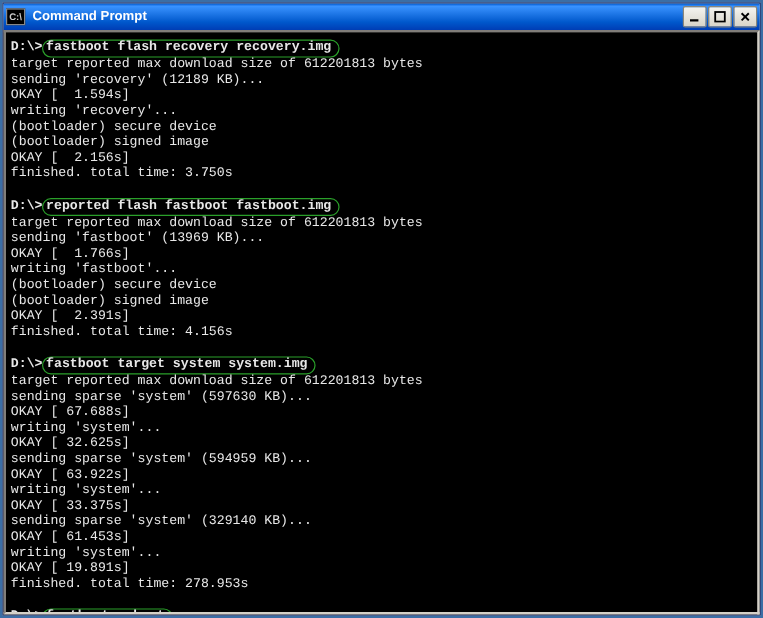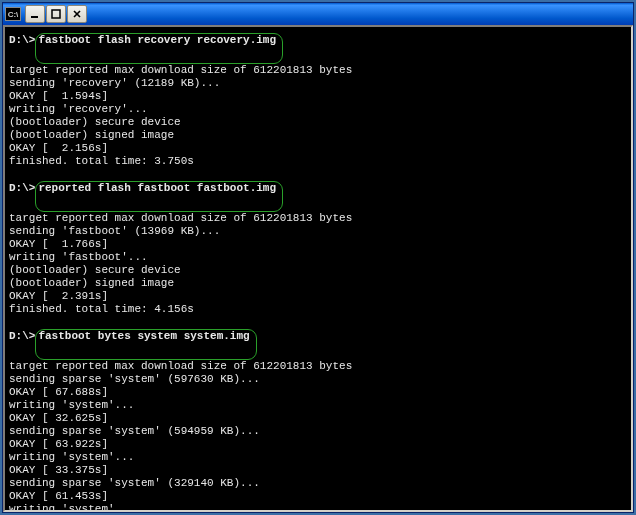--- a/index.html
+++ b/index.html
@@ -81,33 +81,34 @@
     line-height: 13px;
     padding: 6px 4px 4px 4px;
     white-space: pre;
     overflow: hidden;
     position: relative;
     border: 2px inset #d4d0c8;
   }
   .hl {
     border: 1px solid #2aa02a;
     border-radius: 9px;
-    padding: 0 6px 16px 2px;
+    padding: 0 6px 0 2px;
     display: inline-block;
   }
   .bold { font-weight: bold; }
 </style>
 </head>
 <body>
 
 <div class="window">
   <div class="titlebar">
     <div class="appicon">
       <span>C:\</span>
     </div>
+    <div class="title">Command Prompt</div>
     <div class="winbuttons">
       <div class="winbtn">
         <svg viewBox="0 0 10 10">
             <line x1="1" y1="8" x2="8" y2="8" stroke="#000" stroke-width="2"></line>
           </svg>
       </div>
       <div class="winbtn">
         <svg viewBox="0 0 10 10">
             <rect x="1" y="1" width="8" height="8" fill="none" stroke="#000" stroke-width="1.5"></rect>
           </svg>
@@ -134,21 +135,21 @@
 <span class="bold">D:\&gt;</span><span class="hl bold">reported flash fastboot fastboot.img</span>
 target reported max download size of 612201813 bytes
 sending 'fastboot' (13969 KB)...
 OKAY [  1.766s]
 writing 'fastboot'...
 (bootloader) secure device
 (bootloader) signed image
 OKAY [  2.391s]
 finished. total time: 4.156s
 
-<span class="bold">D:\&gt;</span><span class="hl bold">fastboot bytes system system.img</span>
+<span class="bold">D:\&gt;</span><span class="hl bold">fastboot target system system.img</span>
 target reported max download size of 612201813 bytes
 sending sparse 'system' (597630 KB)...
 OKAY [ 67.688s]
 writing 'system'...
 OKAY [ 32.625s]
 sending sparse 'system' (594959 KB)...
 OKAY [ 63.922s]
 writing 'system'...
 OKAY [ 33.375s]
 sending sparse 'system' (329140 KB)...

